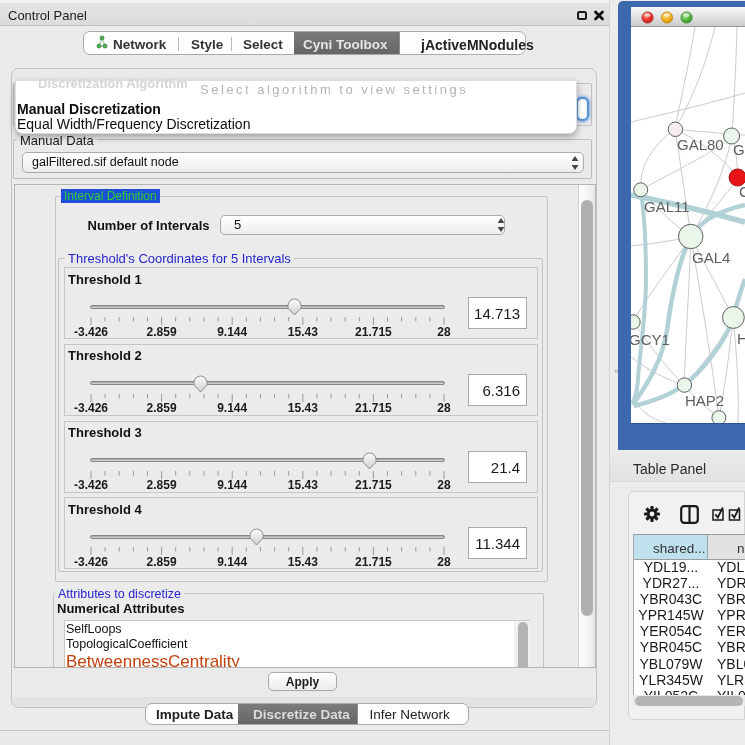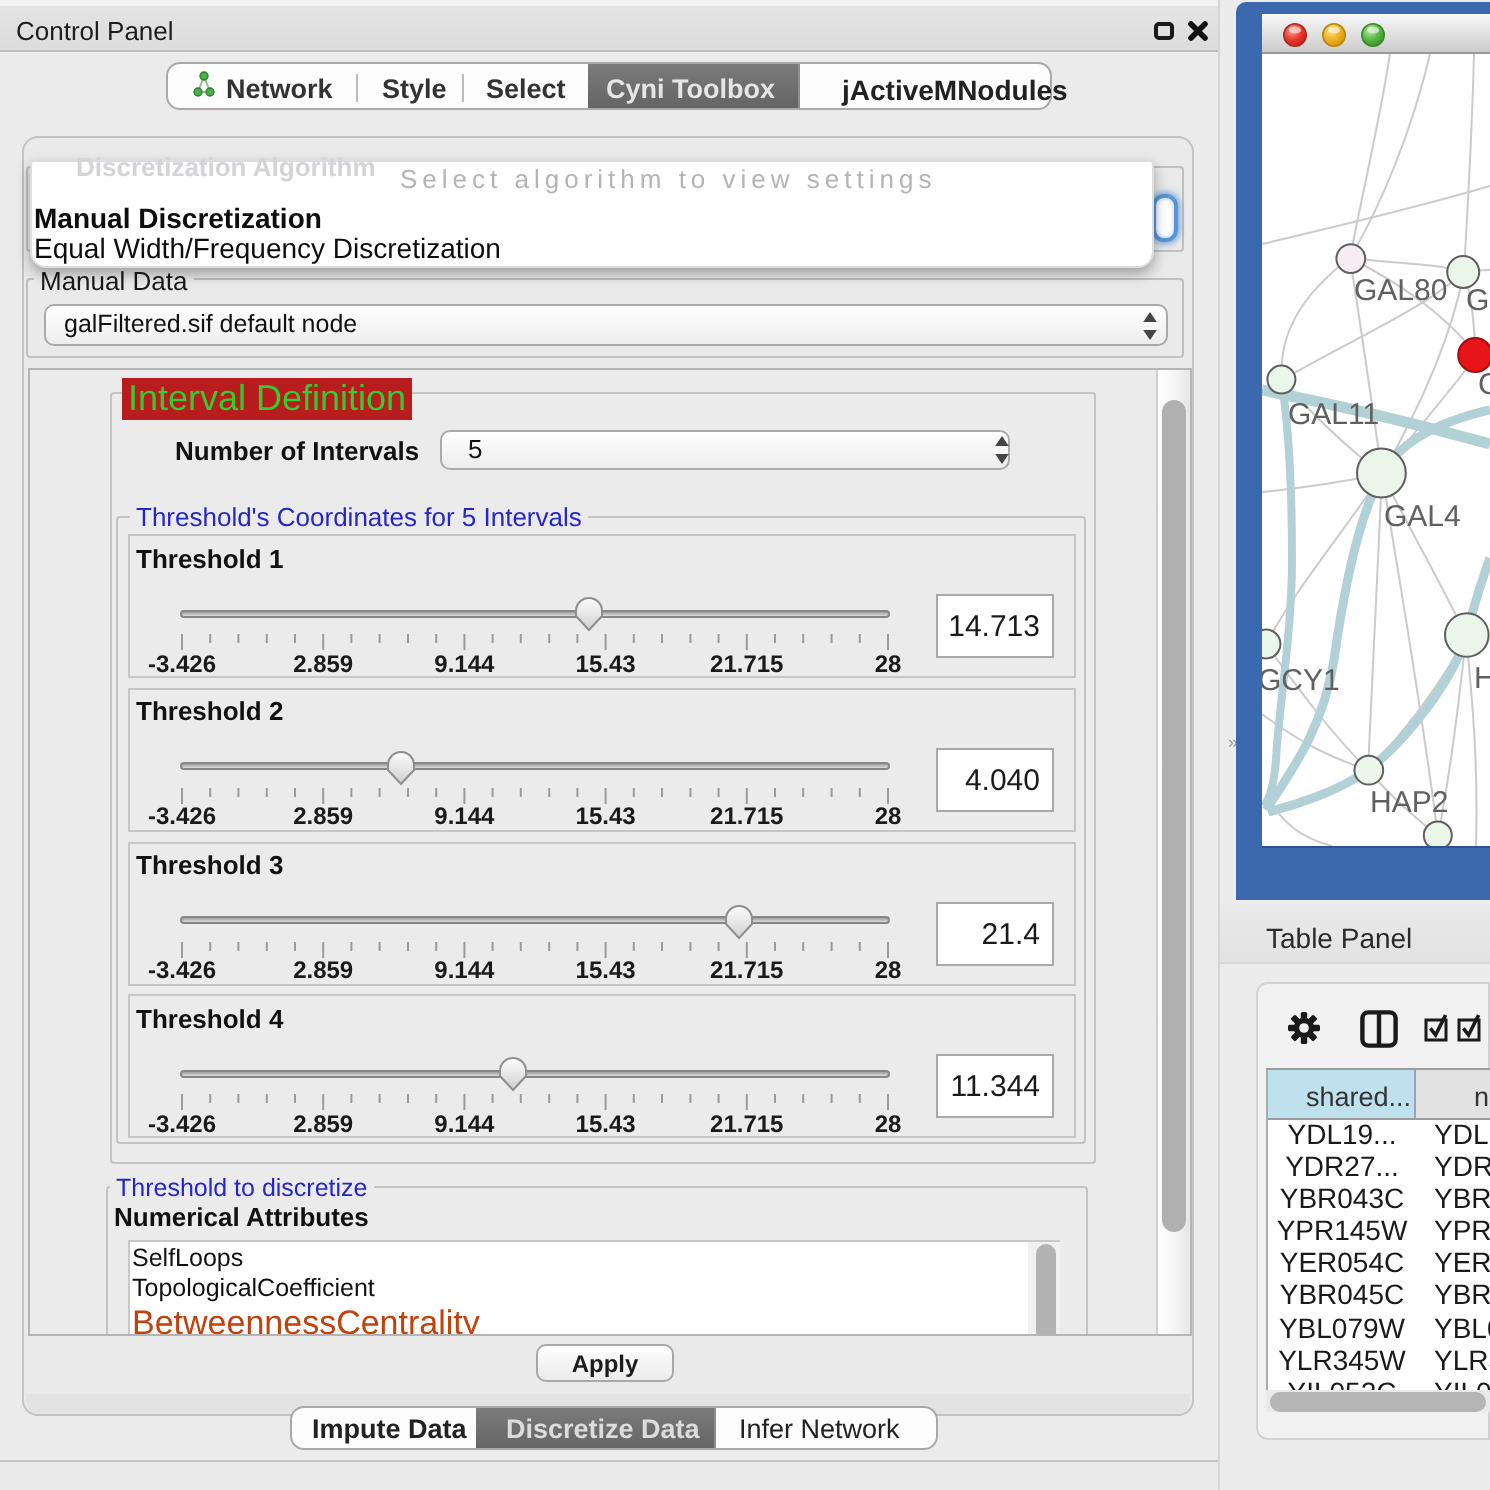--- a/index.html
+++ b/index.html
@@ -56,21 +56,21 @@
 <div class="abs" style="left:22px;top:152px;width:562px;height:21px;background:linear-gradient(#ffffff,#ededed);border:1px solid #aaa;border-radius:5px;"></div>
 <div class="abs" style="left:32px;top:155px;font-size:12.5px;color:#111;">galFiltered.sif default node</div>
 <svg class="abs" style="left:570px;top:155px" width="10" height="16" viewBox="0 0 10 16">
   <path d="M5 1 L8.4 6 H1.6 Z" fill="#444"></path>
     <path d="M5 15 L8.4 10 H1.6 Z" fill="#444"></path>
 </svg>
 
 <div class="abs" style="left:14px;top:184px;width:582px;height:484px;background:#ebebeb;border:1px solid #b5b5b5;overflow:hidden;" id="scrollpane">
 
   <div class="abs" style="left:40px;top:11px;width:493px;height:386px;border:1px solid #c3c3c3;border-radius:2px;"></div>
-  <div class="abs" style="left:46px;top:4px;background:#b91c1c;padding:0 3px;font-size:18px;color:#32cd32;">Interval Definition</div>
+  <div class="abs" style="left:46px;top:4px;background:#1d4ed8;padding:0 3px;font-size:12px;color:#32cd32;">Interval Definition</div>
 
   <div class="abs" style="left:72.5px;top:33px;font-size:13px;font-weight:bold;color:#111;">Number of Intervals</div>
   <div class="abs" style="left:205px;top:30px;width:285px;height:20px;background:linear-gradient(#ffffff,#ededed);border:1px solid #aaa;border-radius:5px;"></div>
   <div class="abs" style="left:219px;top:32px;font-size:13px;color:#111;">5</div>
   <svg class="abs" style="left:481px;top:32px" width="10" height="16" viewBox="0 0 10 16">
     <path d="M5 1 L8.4 6 H1.6 Z" fill="#444"></path>
       <path d="M5 15 L8.4 10 H1.6 Z" fill="#444"></path>
   </svg>
 
   <div class="abs" style="left:43px;top:73px;width:485px;height:314px;border:1px solid #c3c3c3;border-radius:2px;"></div>
@@ -169,21 +169,21 @@
       </svg>
     <div class="tlab" style="left:-3.5px;">-3.426</div>
       <div class="tlab" style="left:67.1px;">2.859</div>
       <div class="tlab" style="left:137.7px;">9.144</div>
       <div class="tlab" style="left:208.3px;">15.43</div>
       <div class="tlab" style="left:278.9px;">21.715</div>
       <div class="tlab" style="left:349.5px;">28</div>
     <svg class="abs" style="left:127.4px;top:29px;" width="17" height="19" viewBox="0 0 17 19">
         <path d="M2,8.5 a6.5,6.5 0 0 1 13,0 l0,2.5 -6.5,7 -6.5,-7 z" fill="url(#thumbg)" stroke="#8e8e8e"></path>
       </svg>
-    <div class="tval">4.040</div>
+    <div class="tval">6.316</div>
   </div>
 
   <div class="abs thb" style="left:48.5px;top:235.5px;">
     <div class="tttl">Threshold 3</div>
     <div class="ttrack"></div>
     <svg class="abs tticks" viewBox="0 0 362 13" width="362" height="13">
         <g stroke="#9a9a9a" stroke-width="1">
           <line x1="3.0" y1="0" x2="3.0" y2="8"></line>
           <line x1="17.1" y1="0" x2="17.1" y2="4.5"></line>
           <line x1="31.2" y1="0" x2="31.2" y2="4.5"></line>
@@ -263,21 +263,21 @@
       <div class="tlab" style="left:208.3px;">15.43</div>
       <div class="tlab" style="left:278.9px;">21.715</div>
       <div class="tlab" style="left:349.5px;">28</div>
     <svg class="abs" style="left:183.9px;top:29px;" width="17" height="19" viewBox="0 0 17 19">
         <path d="M2,8.5 a6.5,6.5 0 0 1 13,0 l0,2.5 -6.5,7 -6.5,-7 z" fill="url(#thumbg)" stroke="#8e8e8e"></path>
       </svg>
     <div class="tval">11.344</div>
   </div>
 
   <div class="abs" style="left:38px;top:408px;width:491px;height:120px;border:1px solid #c3c3c3;border-radius:2px;"></div>
-  <div class="abs" style="left:40px;top:402px;background:#ebebeb;padding:0 3px;font-size:12.5px;color:#2525cd;">Threshold to discretize</div>
+  <div class="abs" style="left:40px;top:402px;background:#ebebeb;padding:0 3px;font-size:12.5px;color:#2525cd;">Attributes to discretize</div>
   <div class="abs" style="left:42px;top:416px;font-size:13px;font-weight:bold;color:#111;">Numerical Attributes</div>
   <div class="abs" style="left:48.5px;top:434.5px;width:466px;height:62px;background:#fff;border:1px solid #c8c8c8;"></div>
   <div class="abs" style="left:51px;top:436.5px;font-size:12.5px;color:#111;">SelfLoops</div>
   <div class="abs" style="left:51px;top:451.5px;font-size:12.5px;color:#111;">TopologicalCoefficient</div>
   <div class="abs" style="left:51px;top:466.5px;font-size:17px;color:#c2410c;">BetweennessCentrality</div>
 
   <div class="abs" style="left:499px;top:436px;width:16px;height:58px;background:#f0f0f0;"></div>
   <div class="abs" style="left:503px;top:437px;width:10px;height:57px;background:#b3b3b3;border-radius:5px;"></div>
 
   <div class="abs" style="left:563px;top:0;width:18px;height:484px;background:linear-gradient(90deg,#ffffff,#f2f2f2 60%,#e4e4e4);border-left:1px solid #cfcfcf;"></div>

